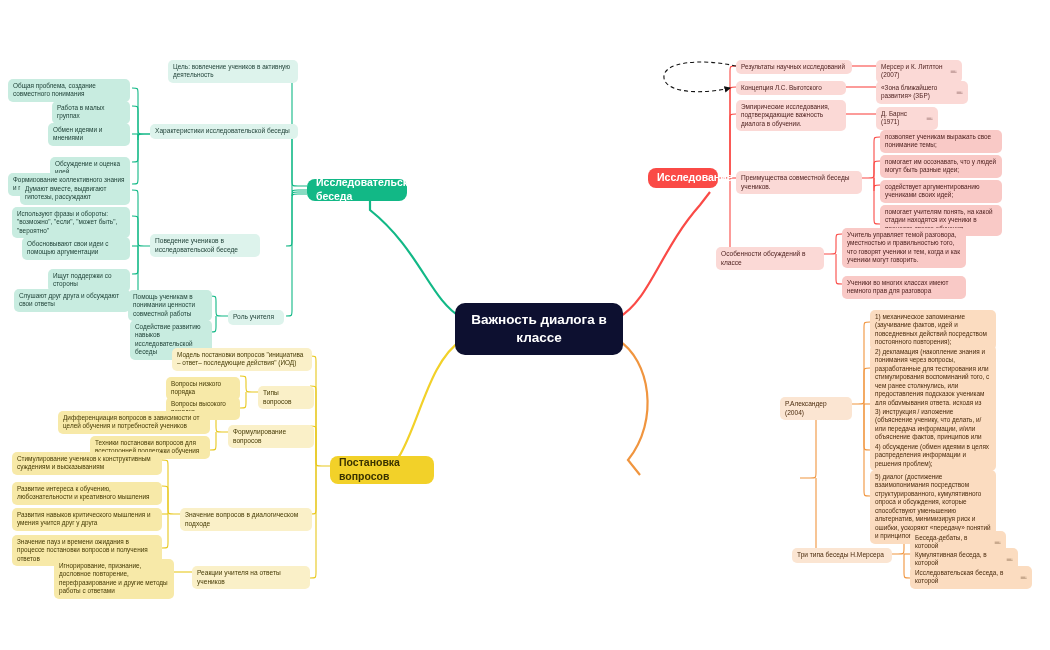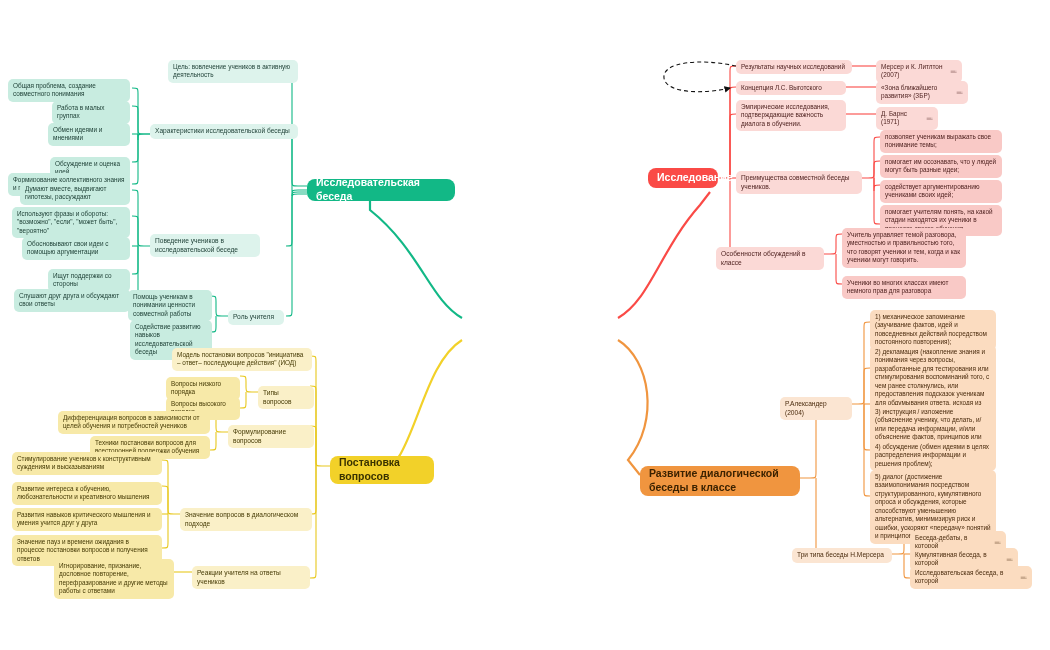--- a/index.html
+++ b/index.html
@@ -132,22 +132,23 @@
 
         <path d="M892,554 L898,554 C904,554 904,554 904,548 L904,538 C904,532 904,532 910,532"></path>
         <path d="M904,554 L910,554"></path>
         <path d="M904,554 L904,572 C904,578 904,578 910,578"></path>
       </g>
 
       <path d="M736,66 C700,58 662,62 664,78 C666,94 706,94 730,88" stroke="#111" stroke-width="1.1" stroke-dasharray="4 3" fill="none" marker-end="url(#arw)"></path>
     </g>
   </svg>
 
-
-  <div class="node root green" style="left:307px;top:179px;width:148px;height:22px;">Исследовательская беседа</div>
+  <div class="node central" style="left:455px;top:303px;width:168px;height:52px;">Важность диалога в классе</div>
+
+  <div class="node root green" style="left:307px;top:179px;width:100px;height:22px;">Исследовательская беседа</div>
 
   <div class="node chip g2" style="left:168px;top:60px;width:130px;">Цель: вовлечение учеников в активную деятельность</div>
 
   <div class="node chip mid g2" style="left:150px;top:124px;width:148px;">Характеристики исследовательской беседы</div>
   <div class="node chip g1" style="left:8px;top:79px;width:122px;">Общая проблема, создание совместного понимания</div>
   <div class="node chip g1" style="left:52px;top:101px;width:78px;">Работа в малых группах</div>
   <div class="node chip g1" style="left:48px;top:123px;width:82px;">Обмен идеями и мнениями</div>
   <div class="node chip g1" style="left:50px;top:157px;width:80px;">Обсуждение и оценка идей</div>
   <div class="node chip g1" style="left:8px;top:173px;width:122px;">Формирование коллективного знания и понимания</div>
 
@@ -206,21 +207,20 @@
   <div class="node chip mid r2" style="left:736px;top:171px;width:126px;">Преимущества совместной беседы учеников.</div>
   <div class="node chip r1" style="left:880px;top:130px;width:122px;">позволяет ученикам выражать свое понимание темы;</div>
   <div class="node chip r1" style="left:880px;top:155px;width:122px;">помогает им осознавать, что у людей могут быть разные идеи;</div>
   <div class="node chip r1" style="left:880px;top:180px;width:122px;">содействует аргументированию учениками своих идей;</div>
   <div class="node chip r1" style="left:880px;top:205px;width:122px;">помогает учителям понять, на какой стадии находятся их ученики в процессе своего обучения.</div>
 
   <div class="node chip mid r2" style="left:716px;top:247px;width:108px;">Особенности обсуждений в классе</div>
   <div class="node chip r1" style="left:842px;top:228px;width:124px;">Учитель управляет темой разговора, уместностью и правильностью того, что говорят ученики и тем, когда и как ученики могут говорить.</div>
   <div class="node chip r1" style="left:842px;top:276px;width:124px;">Ученики во многих классах имеют немного прав для разговора</div>
 
-  <div class="node root orange" style="left:640px;top:466px;width:160px;height:30px;">Развитие диалогической беседы в классе</div>
 
   <div class="node chip mid o2" style="left:780px;top:397px;width:72px;">Р.Александер (2004)</div>
   <div class="node chip o1" style="left:870px;top:310px;width:126px;">1)    механическое запоминание (заучивание фактов, идей и повседневных действий посредством постоянного повторения);</div>
   <div class="node chip o1" style="left:870px;top:345px;width:126px;">2)    декламация (накопление знания и понимания через вопросы, разработанные для тестирования или стимулирования воспоминаний того, с чем ранее столкнулись, или предоставления подсказок ученикам для обдумывания ответа, исходя из подсказок, представленных в вопросе);</div>
   <div class="node chip o1" style="left:870px;top:405px;width:126px;">3)    инструкция / изложение (объяснение ученику, что делать, и/или передача информации, и/или объяснение фактов, принципов или процедур);</div>
   <div class="node chip o1" style="left:870px;top:440px;width:126px;">4)    обсуждение (обмен идеями в целях распределения информации и решения проблем);</div>
   <div class="node chip o1" style="left:870px;top:470px;width:126px;">5)    диалог (достижение взаимопонимания посредством структурированного, кумулятивного опроса и обсуждения, которые способствуют уменьшению альтернатив, минимизируя риск и ошибки, ускоряют «передачу» понятий и принципов)</div>
 
   <div class="node chip mid o2" style="left:792px;top:548px;width:100px;">Три типа беседы Н.Мерсера</div>
   <div class="node chip o1 leafwrap" style="left:910px;top:531px;width:96px;">

